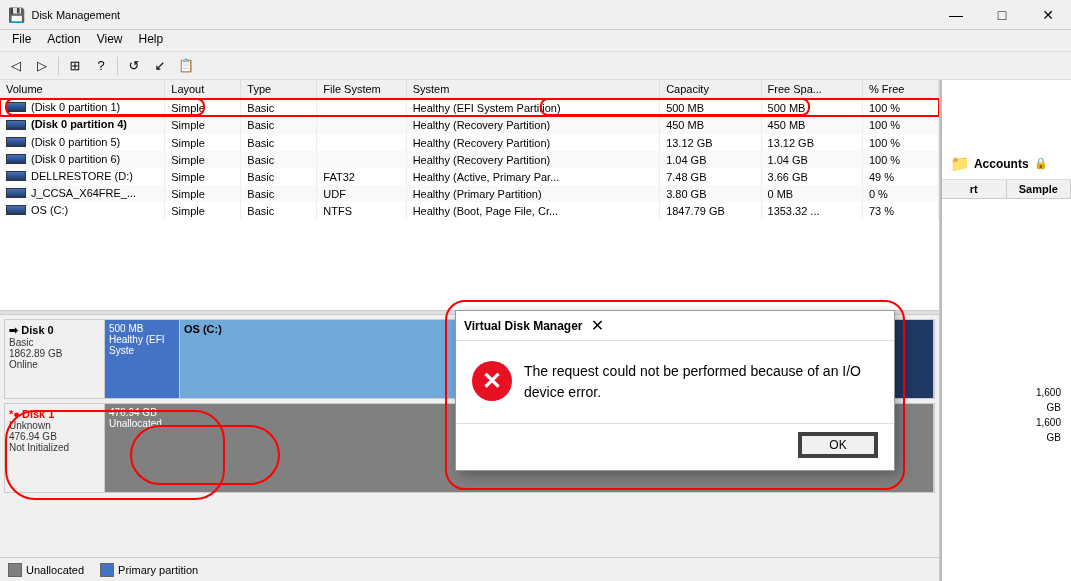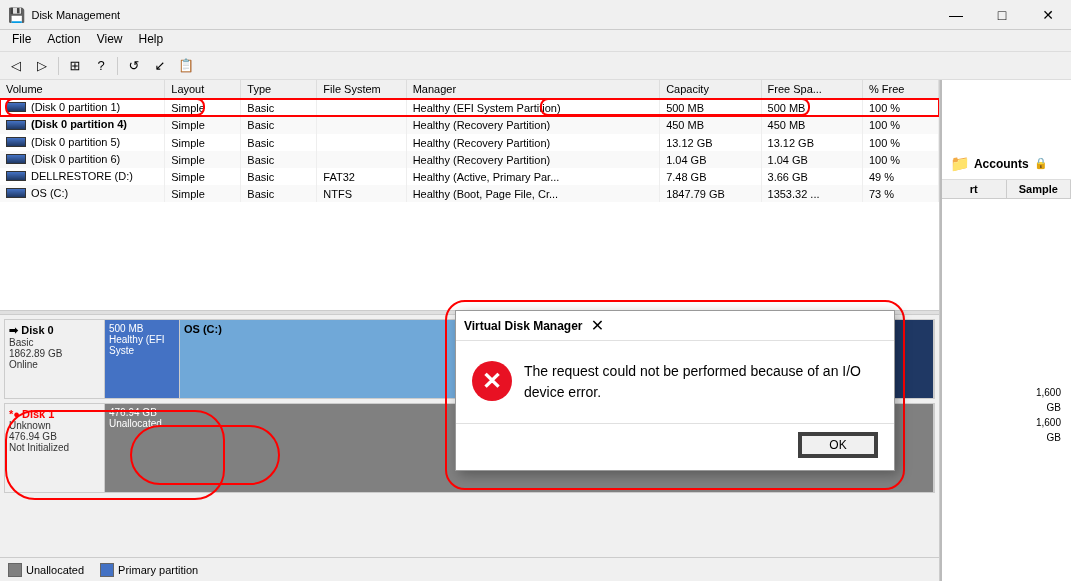--- a/index.html
+++ b/index.html
@@ -335,21 +335,21 @@
   <div class="disk-panel">
 
     <div class="table-area">
       <table>
         <thead>
           <tr>
             <th class="col-volume">Volume</th>
             <th class="col-layout">Layout</th>
             <th class="col-type">Type</th>
             <th class="col-fs">File System</th>
-            <th class="col-status">Manager</th>
+            <th class="col-status">System</th>
             <th class="col-capacity">Capacity</th>
             <th class="col-free">Free Spa...</th>
             <th class="col-pctfree">% Free</th>
           </tr>
         </thead>
         <tbody id="disk-table-body">
         <tr class="row-highlighted">
       <td class="col-volume">
         <span style="display:inline-flex; align-items:center; gap:3px;">
           <span style="display:inline-block; width:20px; height:10px; background:linear-gradient(#4472c4, #1f3864); border:1px solid #333; margin-right:2px;"></span>
@@ -416,20 +416,35 @@
           DELLRESTORE (D:)
         </span>
       </td>
       <td class="col-layout">Simple</td>
       <td class="col-type">Basic</td>
       <td class="col-fs">FAT32</td>
       <td class="col-status">Healthy (Active, Primary Par...</td>
       <td class="col-capacity">7.48 GB</td>
       <td class="col-free">3.66 GB</td>
       <td class="col-pctfree">49 %</td>
+    </tr>
+            <tr>
+      <td class="col-volume">
+        <span style="display:inline-flex; align-items:center; gap:3px;">
+          <span style="display:inline-block; width:20px; height:10px; background:linear-gradient(#4472c4, #1f3864); border:1px solid #333; margin-right:2px;"></span>
+          J_CCSA_X64FRE_...
+        </span>
+      </td>
+      <td class="col-layout">Simple</td>
+      <td class="col-type">Basic</td>
+      <td class="col-fs">UDF</td>
+      <td class="col-status">Healthy (Primary Partition)</td>
+      <td class="col-capacity">3.80 GB</td>
+      <td class="col-free">0 MB</td>
+      <td class="col-pctfree">0 %</td>
     </tr>
             <tr>
       <td class="col-volume">
         <span style="display:inline-flex; align-items:center; gap:3px;">
           <span style="display:inline-block; width:20px; height:10px; background:linear-gradient(#4472c4, #1f3864); border:1px solid #333; margin-right:2px;"></span>
           OS (C:)
         </span>
       </td>
       <td class="col-layout">Simple</td>
       <td class="col-type">Basic</td>

